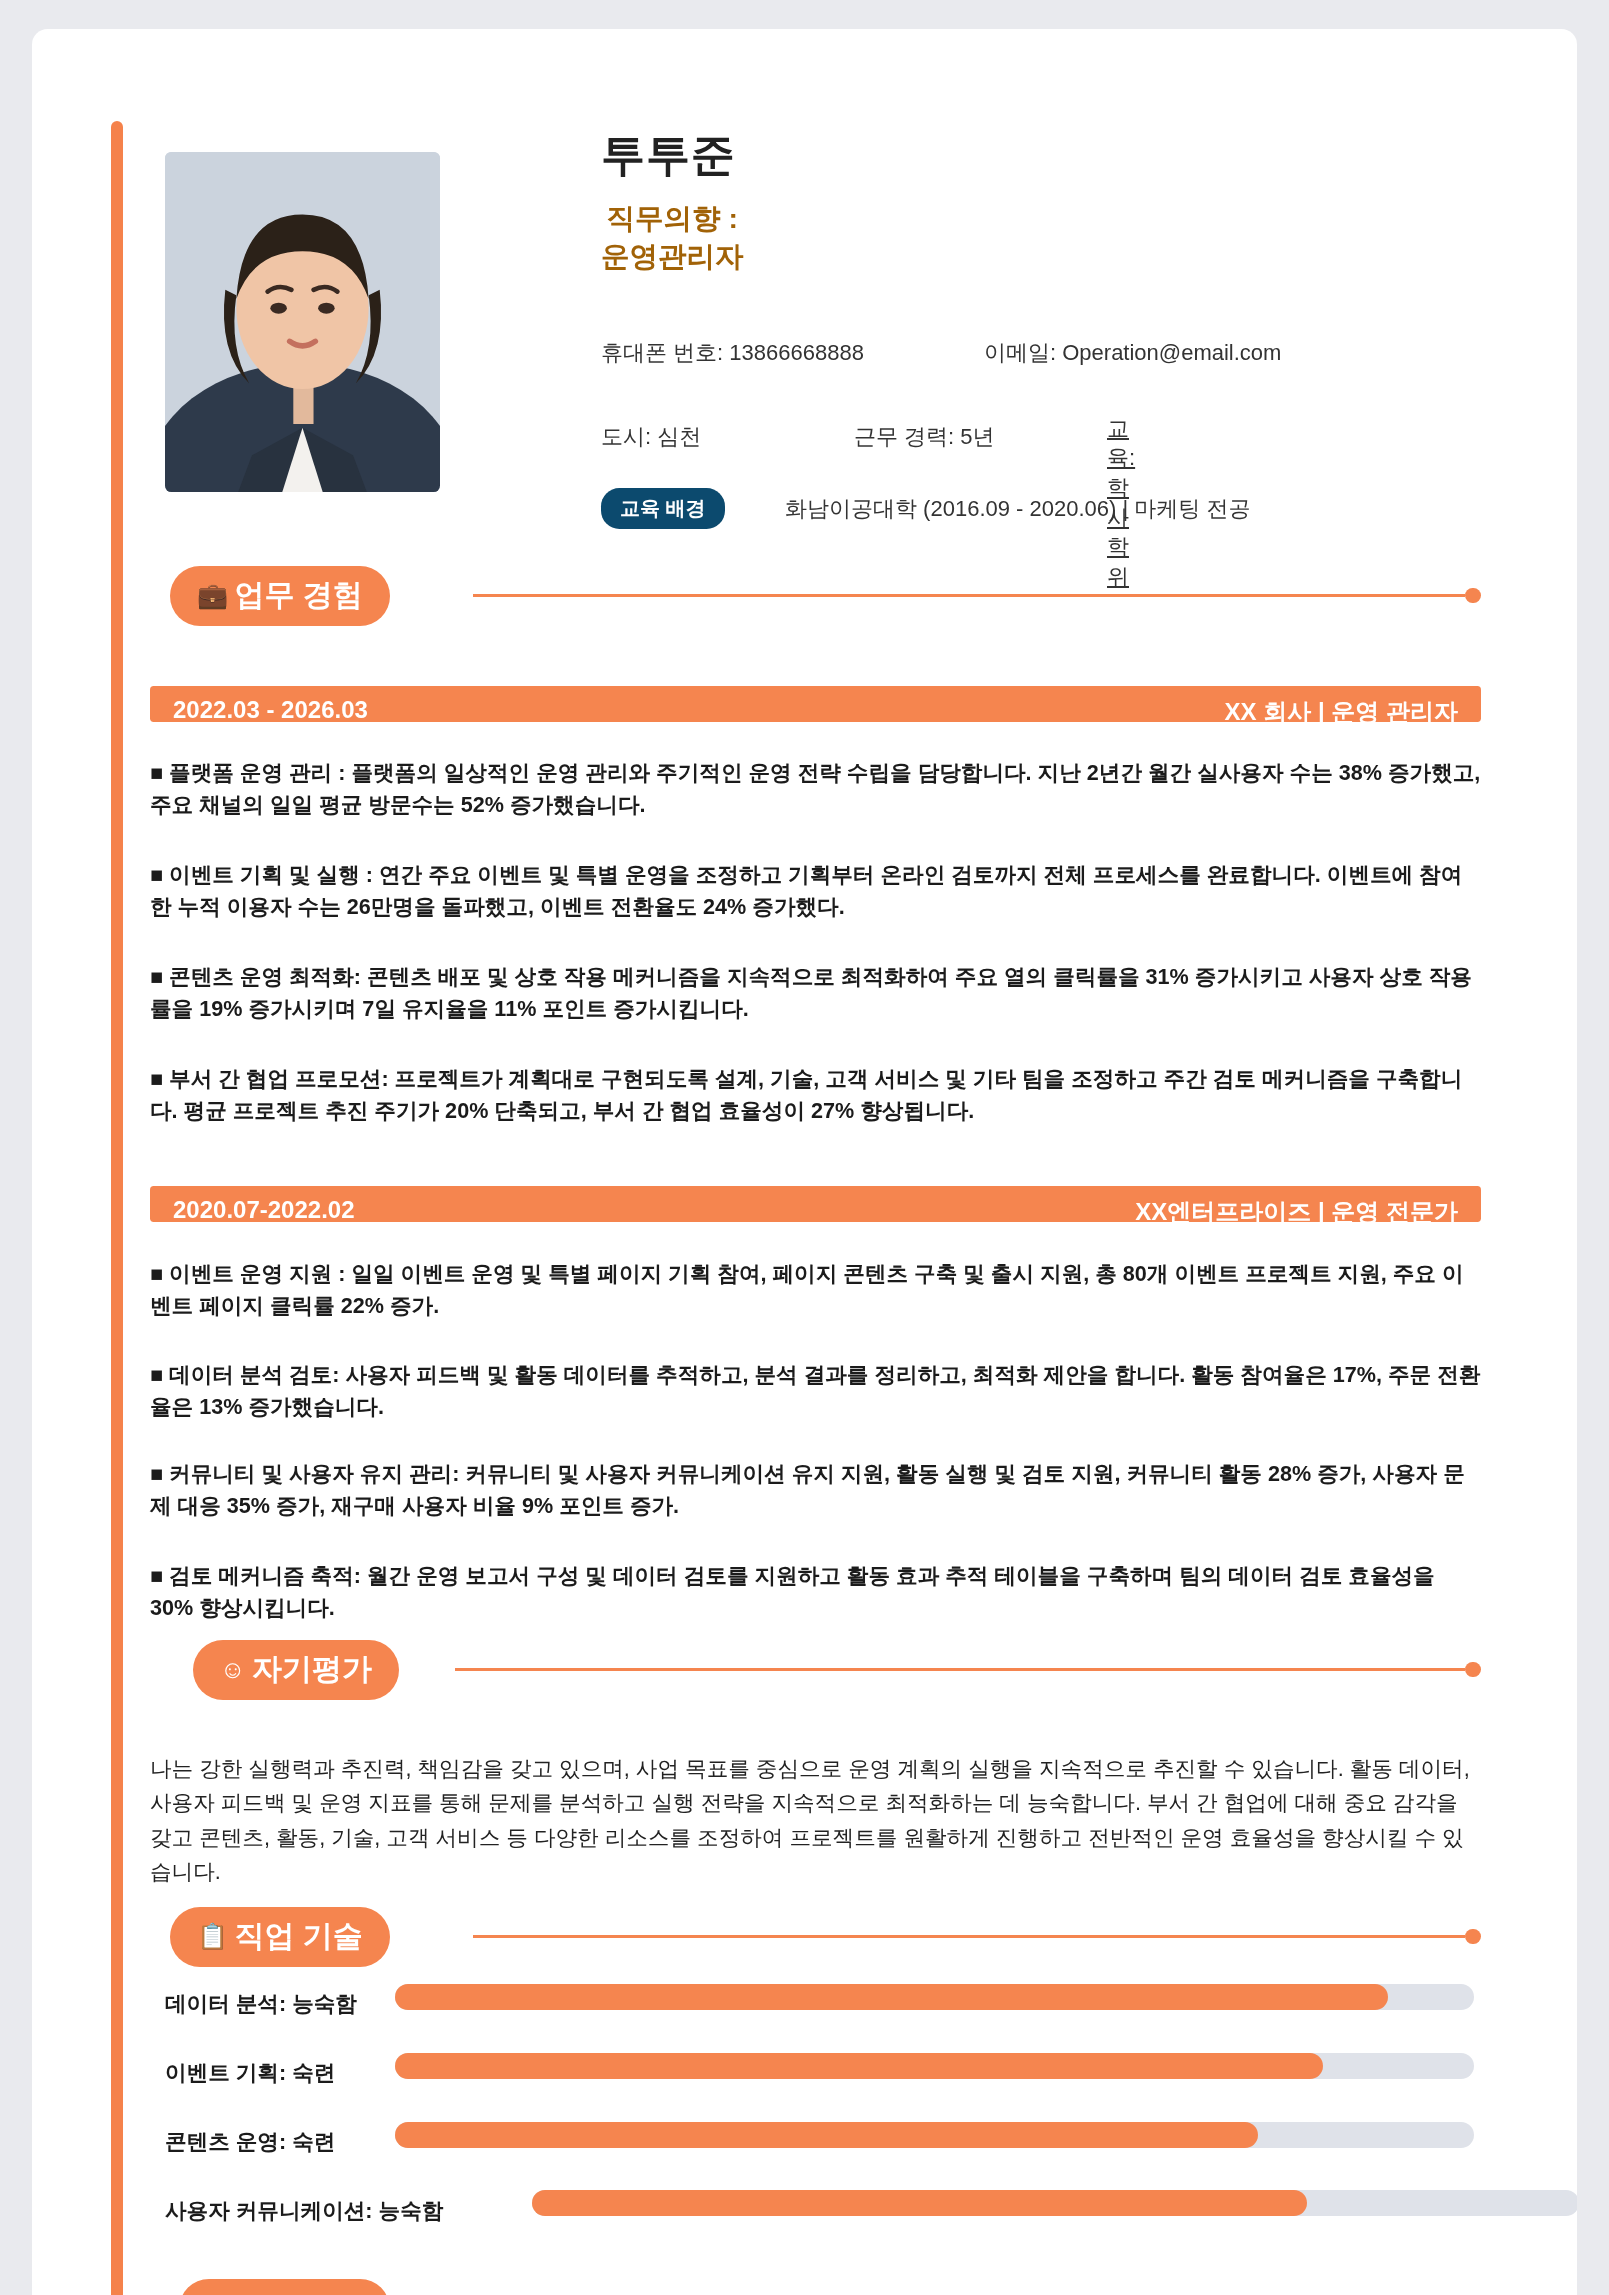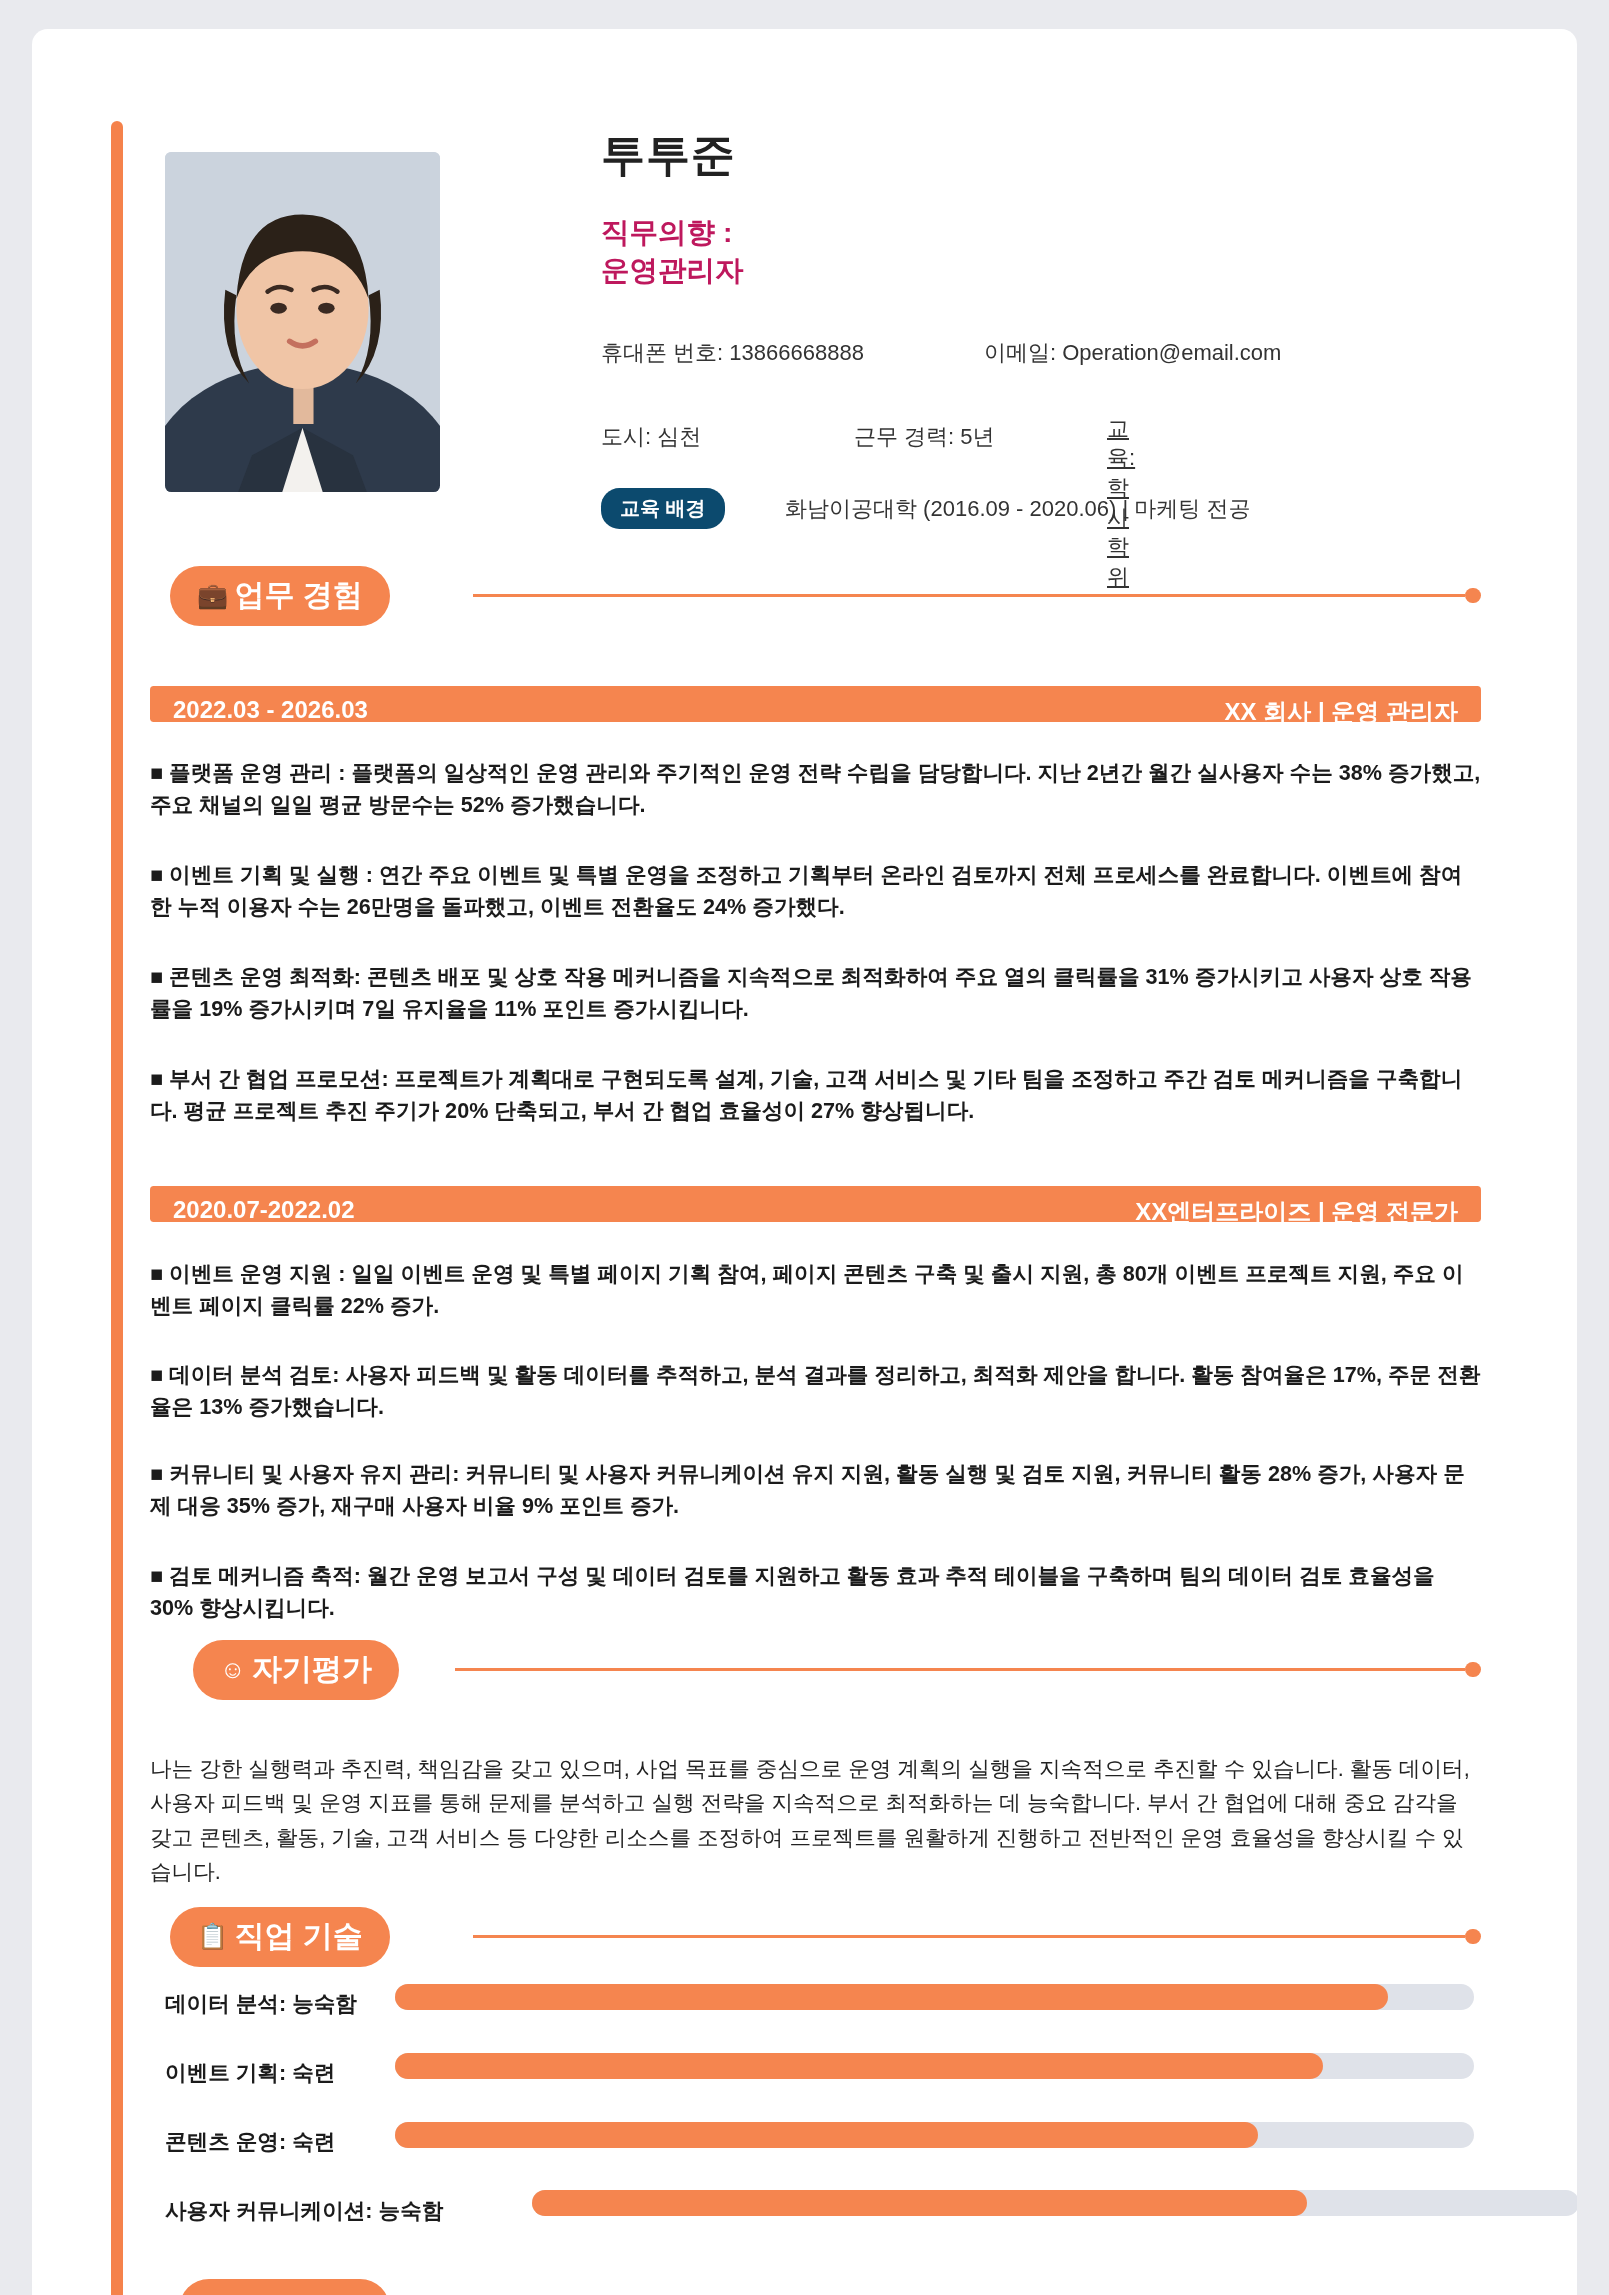--- a/index.html
+++ b/index.html
@@ -39,22 +39,22 @@
     border-radius: 6.4px; overflow: hidden;
     background: linear-gradient(#cfd6df, #b9c3cf);
   }
   .photo svg { display: block; width: 100%; height: 100%; }
 
   .name {
     position: absolute; left: 569px; top: 97px;
     font-size: 44px; font-weight: bold; color: #222; letter-spacing: 0.9px;
   }
   .objective {
-    position: absolute; left: 569px; top: 184px;
-    font-size: 28.5px; font-weight: bold; color: #be185d; line-height: 1.35;
+    position: absolute; left: 569px; top: 170px;
+    font-size: 28.5px; font-weight: bold; color: #a16207; line-height: 1.35; text-align: center;
   }
   .hdr-row1 { position: absolute; left: 569px; top: 309px; font-size: 22px; color: #333; }
   .hdr-row1 .b { position: absolute; left: 0; top: 0; white-space: nowrap; }
   .hdr-row1 .c { position: absolute; left: 383px; top: 0; white-space: nowrap; }
 
   .hdr-row2 { position: absolute; left: 569px; top: 385px; font-size: 22px; color: #333; }
   .hdr-row2 .b { position: absolute; left: 0; top: 8.3px; white-space: nowrap; }
   .hdr-row2 .c { position: absolute; left: 253px; top: 8.3px; white-space: nowrap; }
   .hdr-row2 .d { position: absolute; left: 506px; top: 0; white-space: nowrap; line-height: 1.35; text-decoration: underline; }
 

